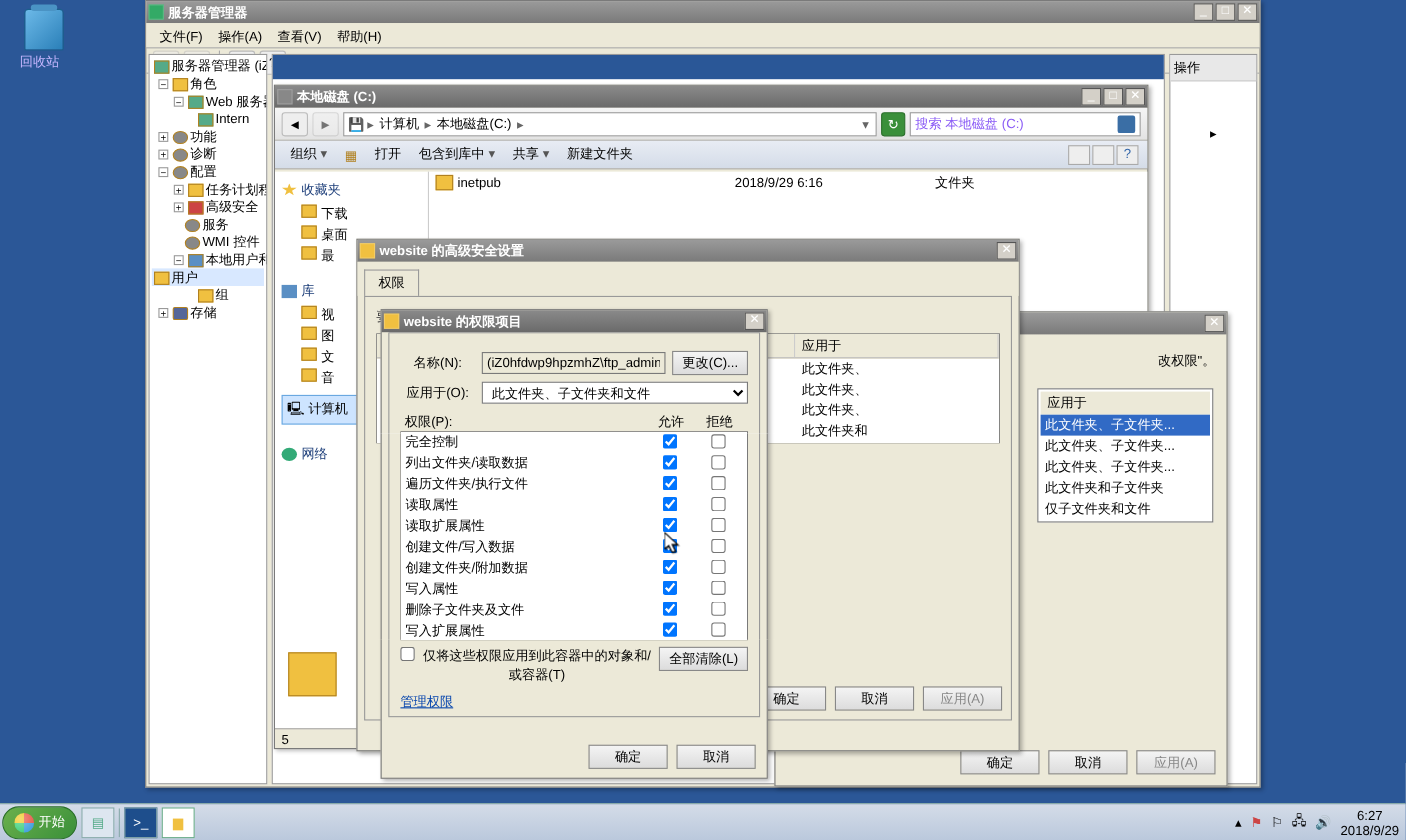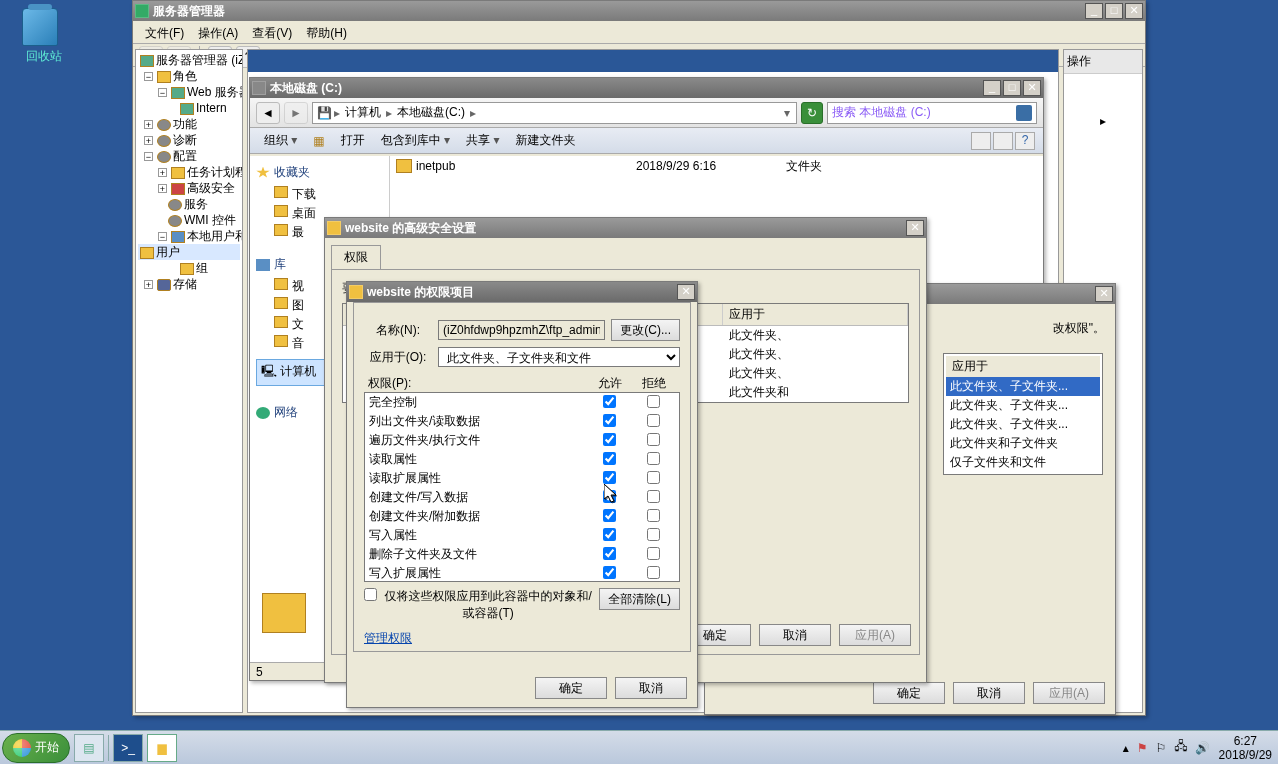--- a/index.html
+++ b/index.html
@@ -1,19 +1,19 @@
 <!DOCTYPE html>
 <html><head>
 <meta charset="utf-8">
 <style>
 * { box-sizing: border-box; margin: 0; padding: 0; font-family: "Microsoft YaHei", SimSun, Arial, sans-serif; font-size: 12px; }
 body { background: #2b5797; width: 1278px; height: 764px; position: relative; overflow: hidden; }
 
 
-.desktop-icon { position: absolute; top: 8px; left: 18px; width: 44px; text-align: right; color: #5eead4; }
+.desktop-icon { position: absolute; top: 8px; left: 18px; width: 44px; text-align: left; color: #c4b5fd; }
 .desktop-icon .bin { width: 36px; height: 38px; margin: 0 auto 2px; background: linear-gradient(135deg,#6cb9e8,#2a7fb8); border-radius: 4px 4px 2px 2px; border: 1px solid #1b5f8c; position: relative; }
 .desktop-icon .bin::before { content:''; position:absolute; top:-5px; left:5px; right:5px; height:6px; background:#4a93c4; border-radius:3px; }
 
 
 .win { position: absolute; background: #ece9d8; border: 1px solid #7a7a7a; box-shadow: 2px 2px 4px rgba(0,0,0,.3); }
 .titlebar { height: 20px; background: linear-gradient(#9a9a9a,#7a7a7a); color: #fff; display: flex; align-items: center; padding: 0 2px; }
 .titlebar.active { background: linear-gradient(#8a8a8a,#6a6a6a); }
 .titlebar .icon { width: 14px; height: 14px; margin-right: 4px; background:#3a6; border:1px solid #fff3; }
 .titlebar .ttl { flex: 1; font-weight: bold; font-size: 12px; }
 .tbtn { width: 18px; height: 16px; background: #d4d0c8; border: 1px solid #555; margin-left: 2px; text-align: center; line-height: 12px; font-family: Arial; font-size:11px; cursor: pointer; }
@@ -57,21 +57,21 @@
 .sidepane .ghdr.lib::before { background:#5a8fc4; }
 .sidepane .ghdr.net::before { background:#3a7; border-radius:50%; }
 .sidepane .gitem { padding:1px 2px 1px 20px; cursor:pointer; }
 .sidepane .gitem::before { content:''; display:inline-block; width:12px; height:10px; background:#f0c040; margin-right:4px; border:1px solid #b08020; }
 .sidepane .computer { background:#cde4ff; border:1px solid #6aa8e0; padding:2px 4px; margin:6px 2px 2px 2px; }
 
 .filepane { position:absolute; left:140px; right:0; top:78px; bottom:18px; background:#fff; }
 .colrow { height:22px; border-bottom:1px solid #ddd; display:flex; background:#f4f4f4; }
 .colrow > div { padding:3px 6px; border-right:1px solid #ddd; }
 .col-name { width:240px; } .col-date { width:150px; } .col-type { width:140px; } .col-size { flex:1; }
-.filerow { height:20px; display:flex; align-items:center; }
+.filerow { height:20px; display:flex; align-items:center;gap:32px; }
 .filerow .col-name::before { content:''; display:inline-block; width:14px; height:12px; background:#f0c040; border:1px solid #b08020; margin-right:4px; vertical-align:middle; }
 .filerow > div { padding:2px 6px; border-right:1px solid transparent; }
 .statusbar { position:absolute; bottom:0; left:0; right:0; height:18px; background:#ece9d8; border-top:1px solid #aaa; padding:2px 6px; }
 
 
 .tabrow { display:flex; padding:6px 6px 0 6px; background:#ece9d8; }
 .tab { padding:3px 12px; border:1px solid #999; border-bottom:none; background:#ece9d8; margin-right:2px; cursor:pointer; }
 .tab.sel { background:#ece9d8; border-bottom:1px solid #ece9d8; position:relative; top:1px; }
 .tabpane { border:1px solid #999; margin:0 6px 6px 6px; padding:10px; background:#ece9d8; }
 

